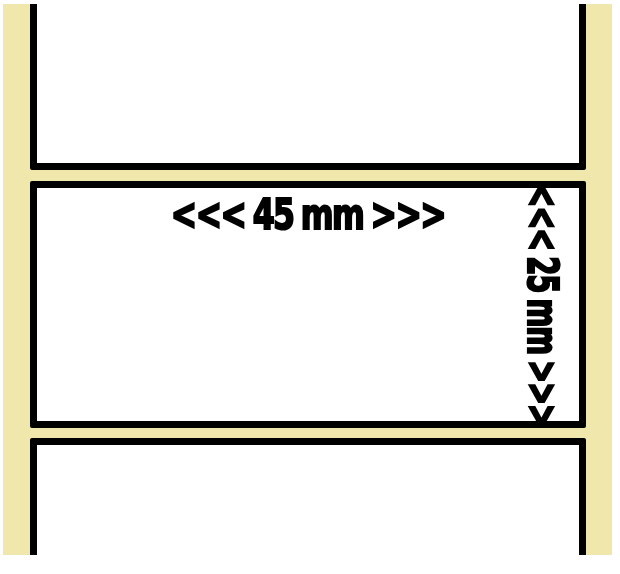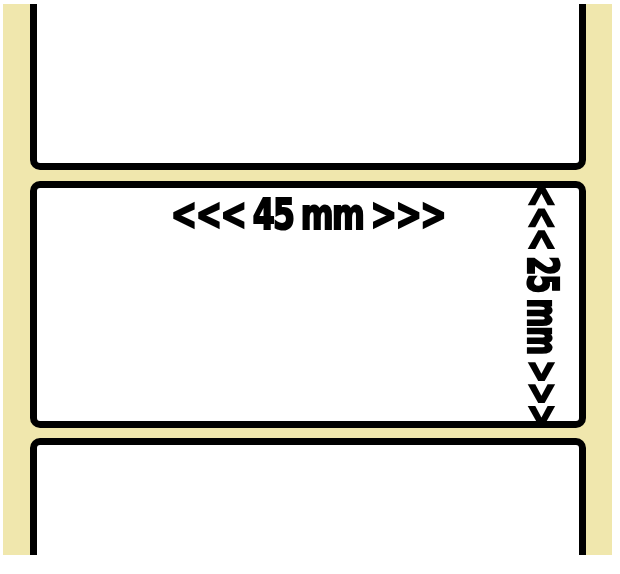--- a/index.html
+++ b/index.html
@@ -27,21 +27,21 @@
   }
 
   
   .label {
     position: absolute;
     left: 27px;
     width: 556px;
     box-sizing: border-box;
     background: #ffffff;
     border: 7px solid #000000;
-    border-radius: 10px;
+    border-radius: 2px;
     padding-left: 42px;
   }
   .label--top    { top: -30px; height: 196px; }
   .label--middle { top: 177px; height: 247px; }
   .label--bottom { top: 434px; height: 170px; }
 
   
   .dim-text {
     color: #000000;
     font-weight: bold;

